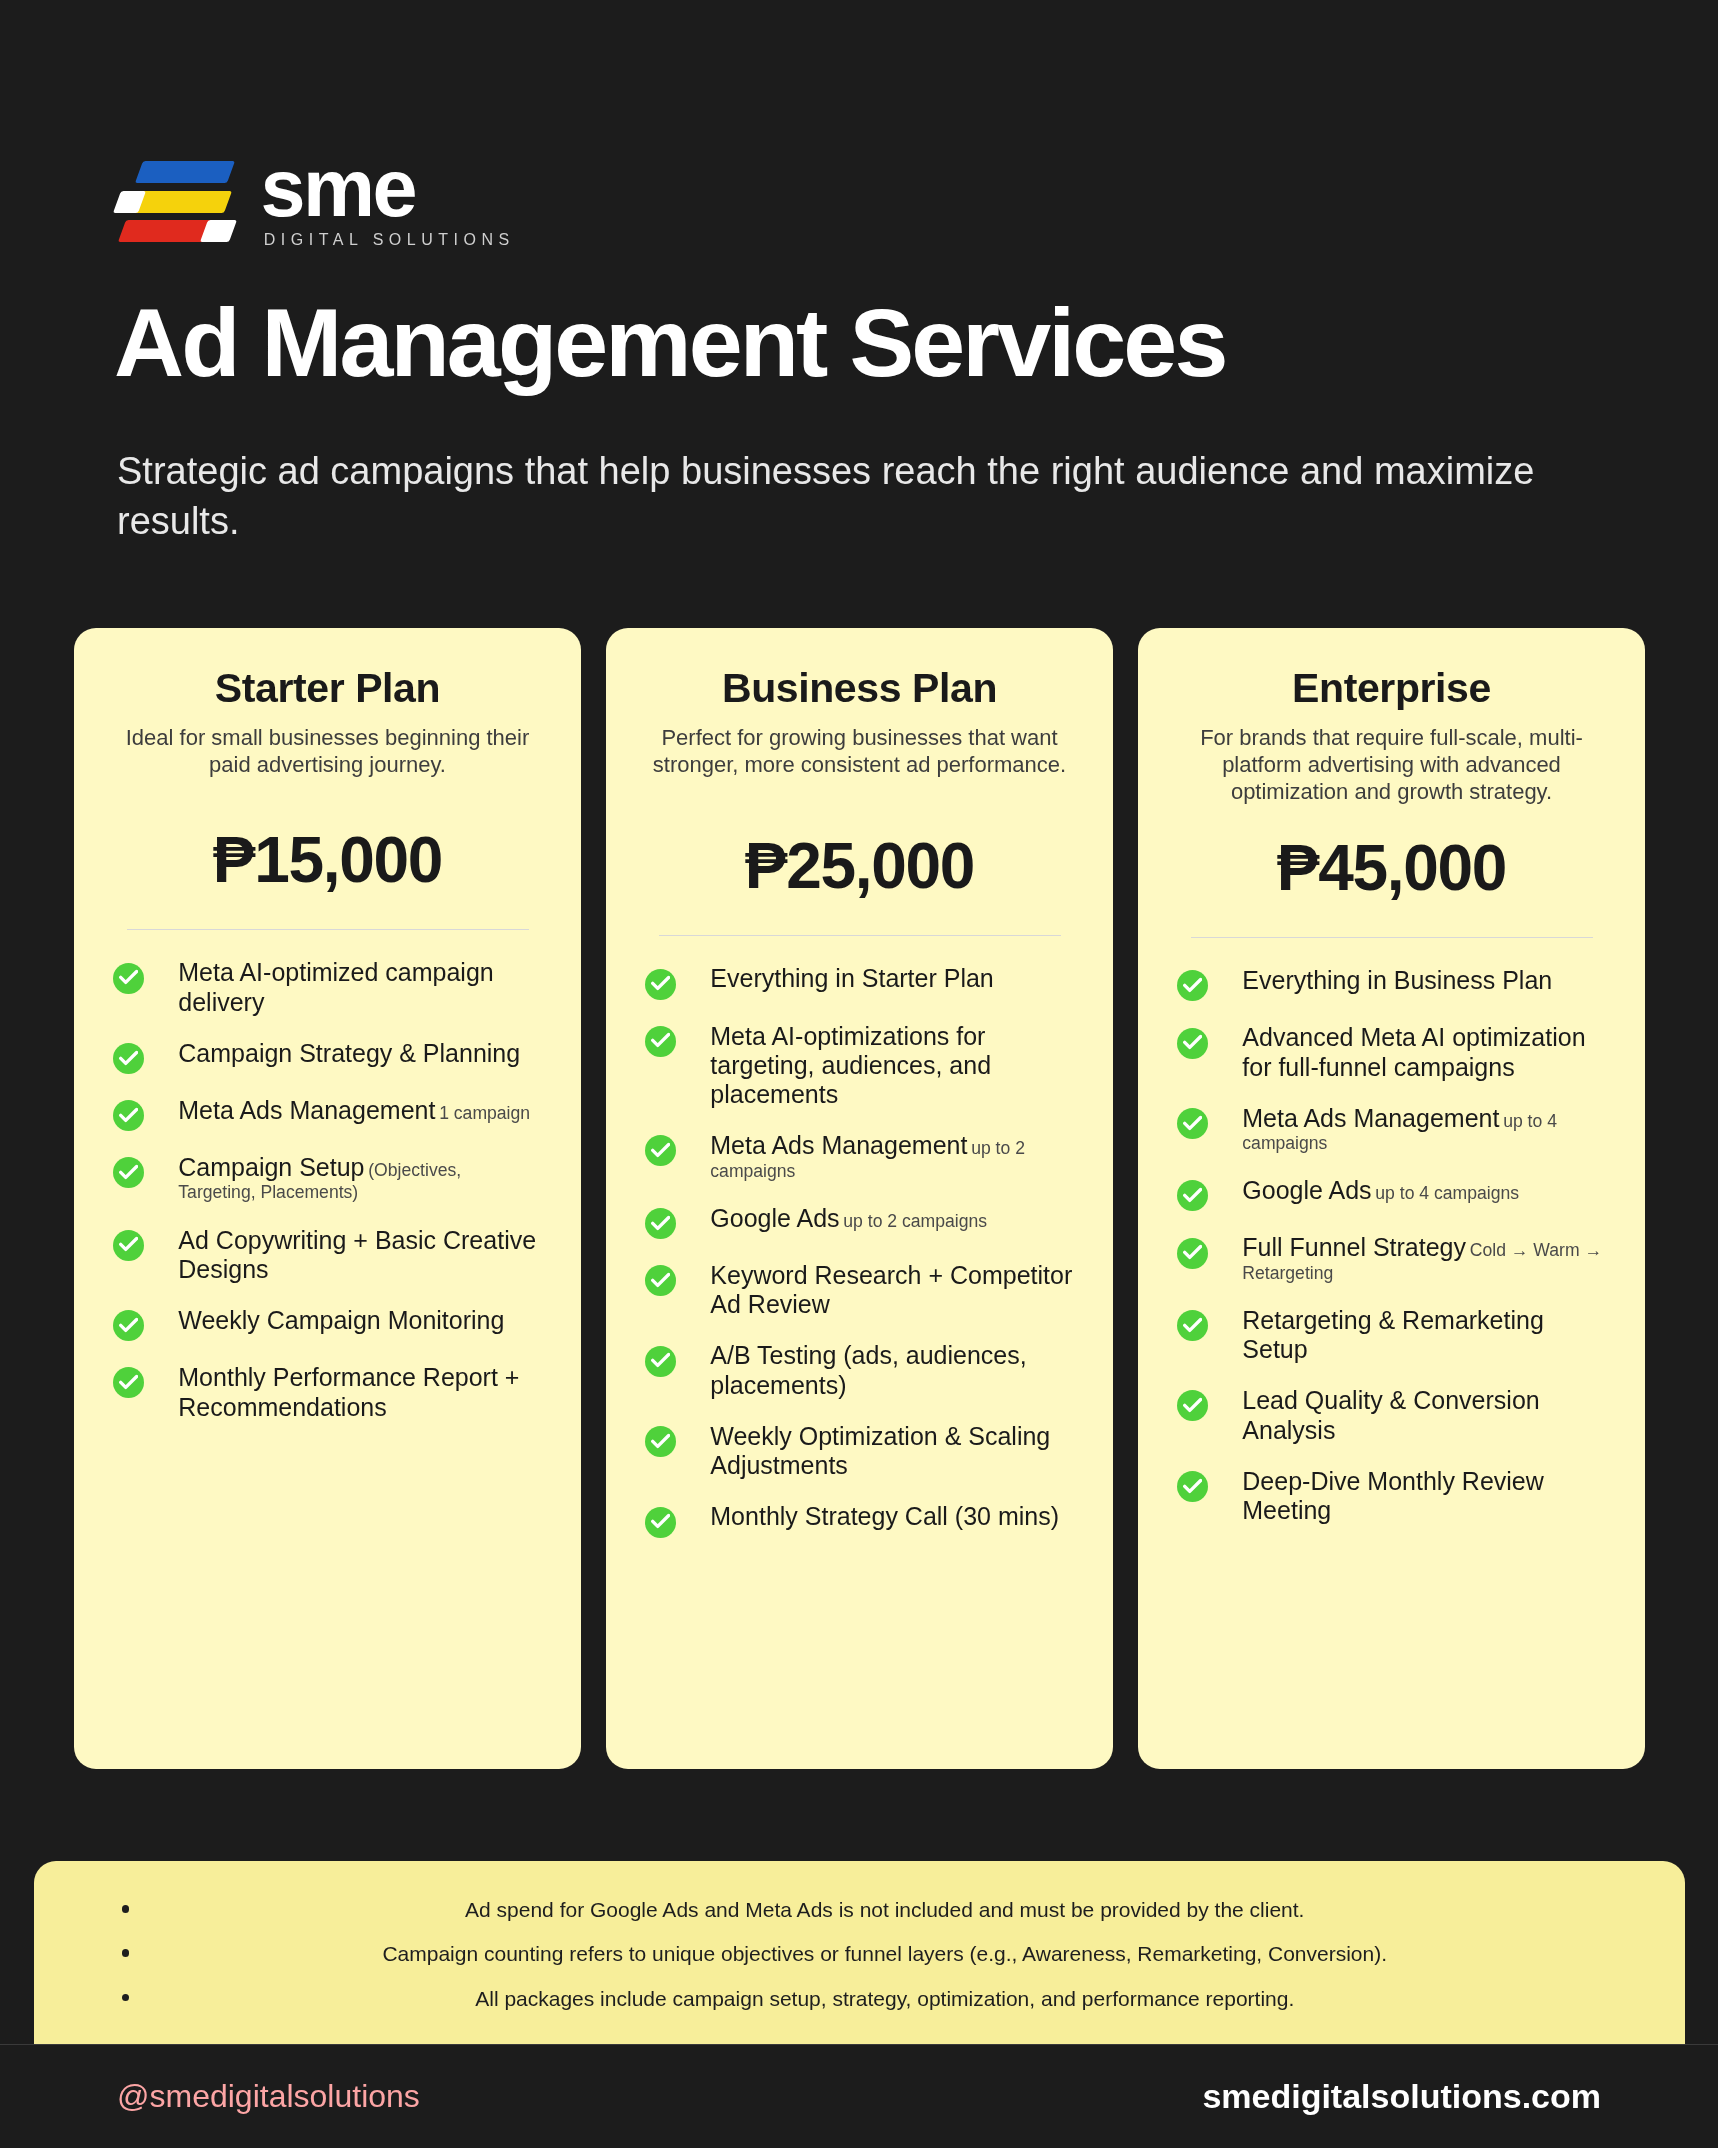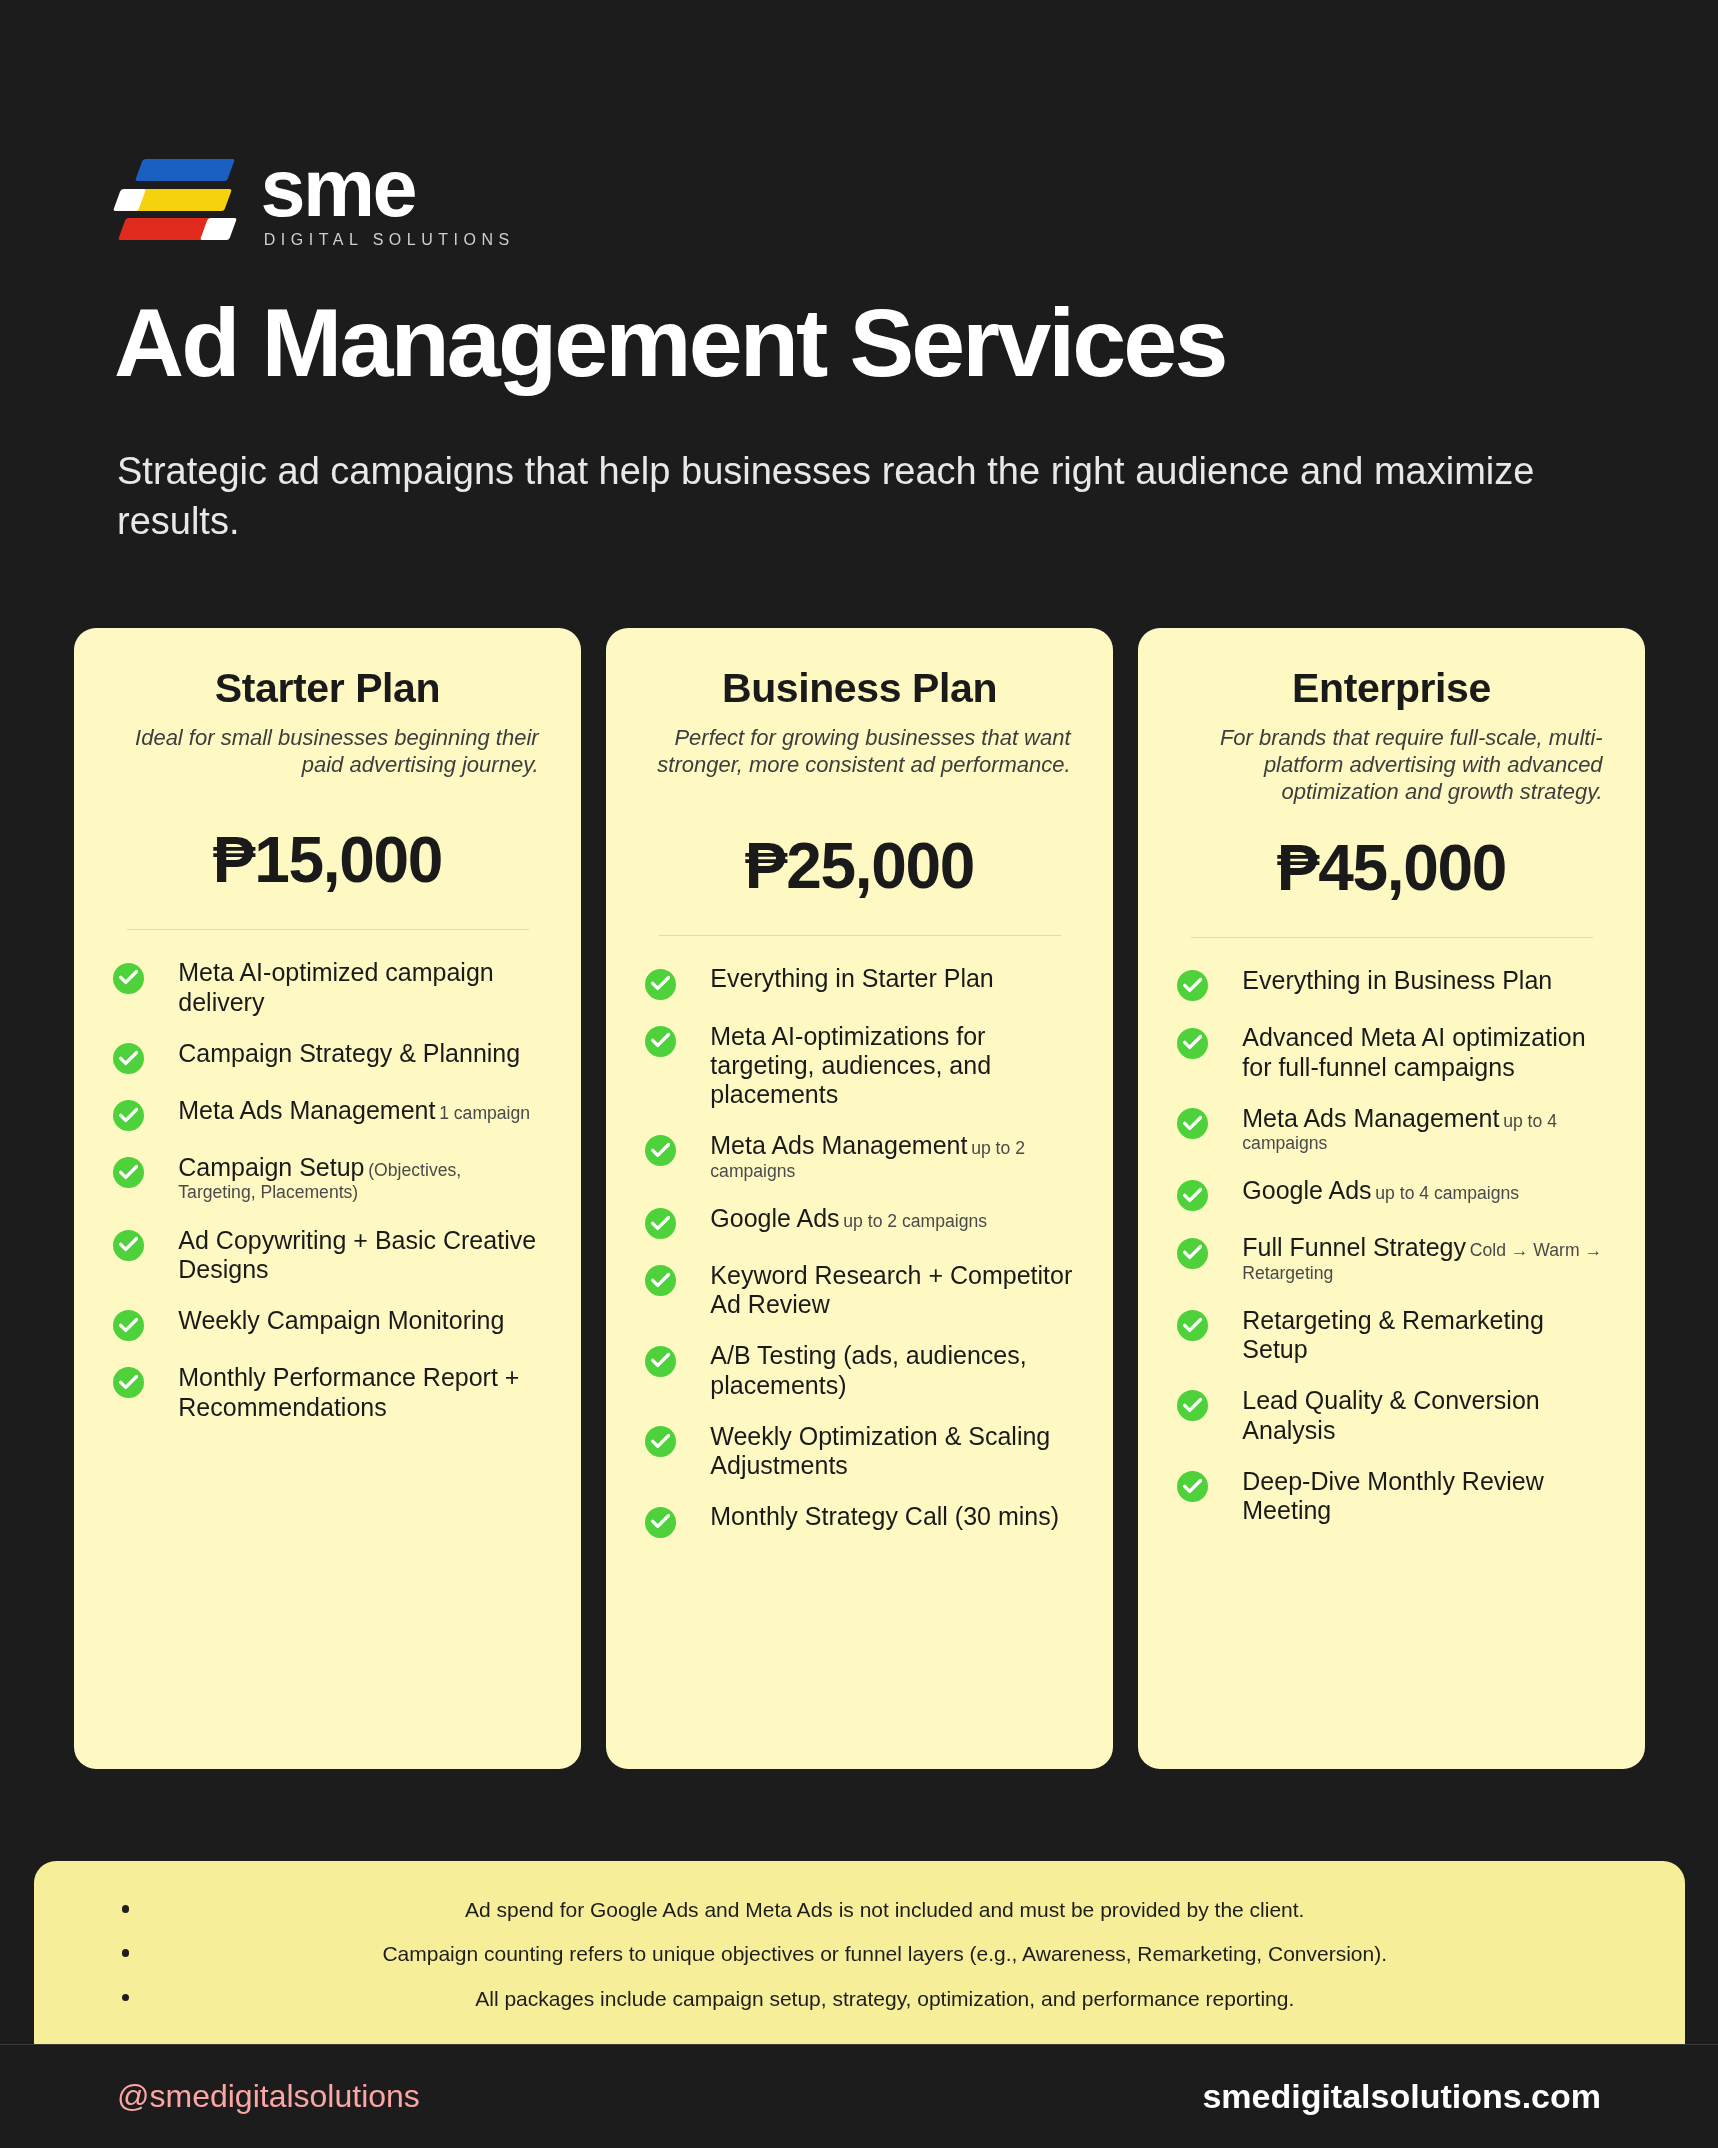--- a/index.html
+++ b/index.html
@@ -16,21 +16,21 @@
     height: 2148px;
     background: #1c1c1c;
   }
 
   
   .logo-wrap {
     position: absolute;
     left: 117px;
     top: 151px;
     display: flex;
-    align-items: flex-start;
+    align-items: flex-end;
   }
   .logo-mark {
     position: relative;
     width: 130px;
     height: 96px;
     margin-right: 13.4px;
   }
   .bar {
     position: absolute;
     height: 22px;
@@ -99,27 +99,26 @@
     position: relative;
   }
   .card-title {
     text-align: center;
     font-size: 41px;
     font-weight: bold;
     color: #1a1a1a;
     letter-spacing: -0.4px;
   }
   .card-desc {
-    text-align: right;
+    text-align: center;
     font-size: 22px;
     color: #3d3d3d;
     line-height: 1.22;
     margin-top: 13.4px;
     padding: 0 8.4px;
-    font-style: italic;
   }
   .card-price {
     text-align: center;
     font-size: 64px;
     font-weight: bold;
     color: #1a1a1a;
     letter-spacing: -1.3px;
   }
   .price-starter { margin-top: 44px; }
   .price-business { margin-top: 50px; }

